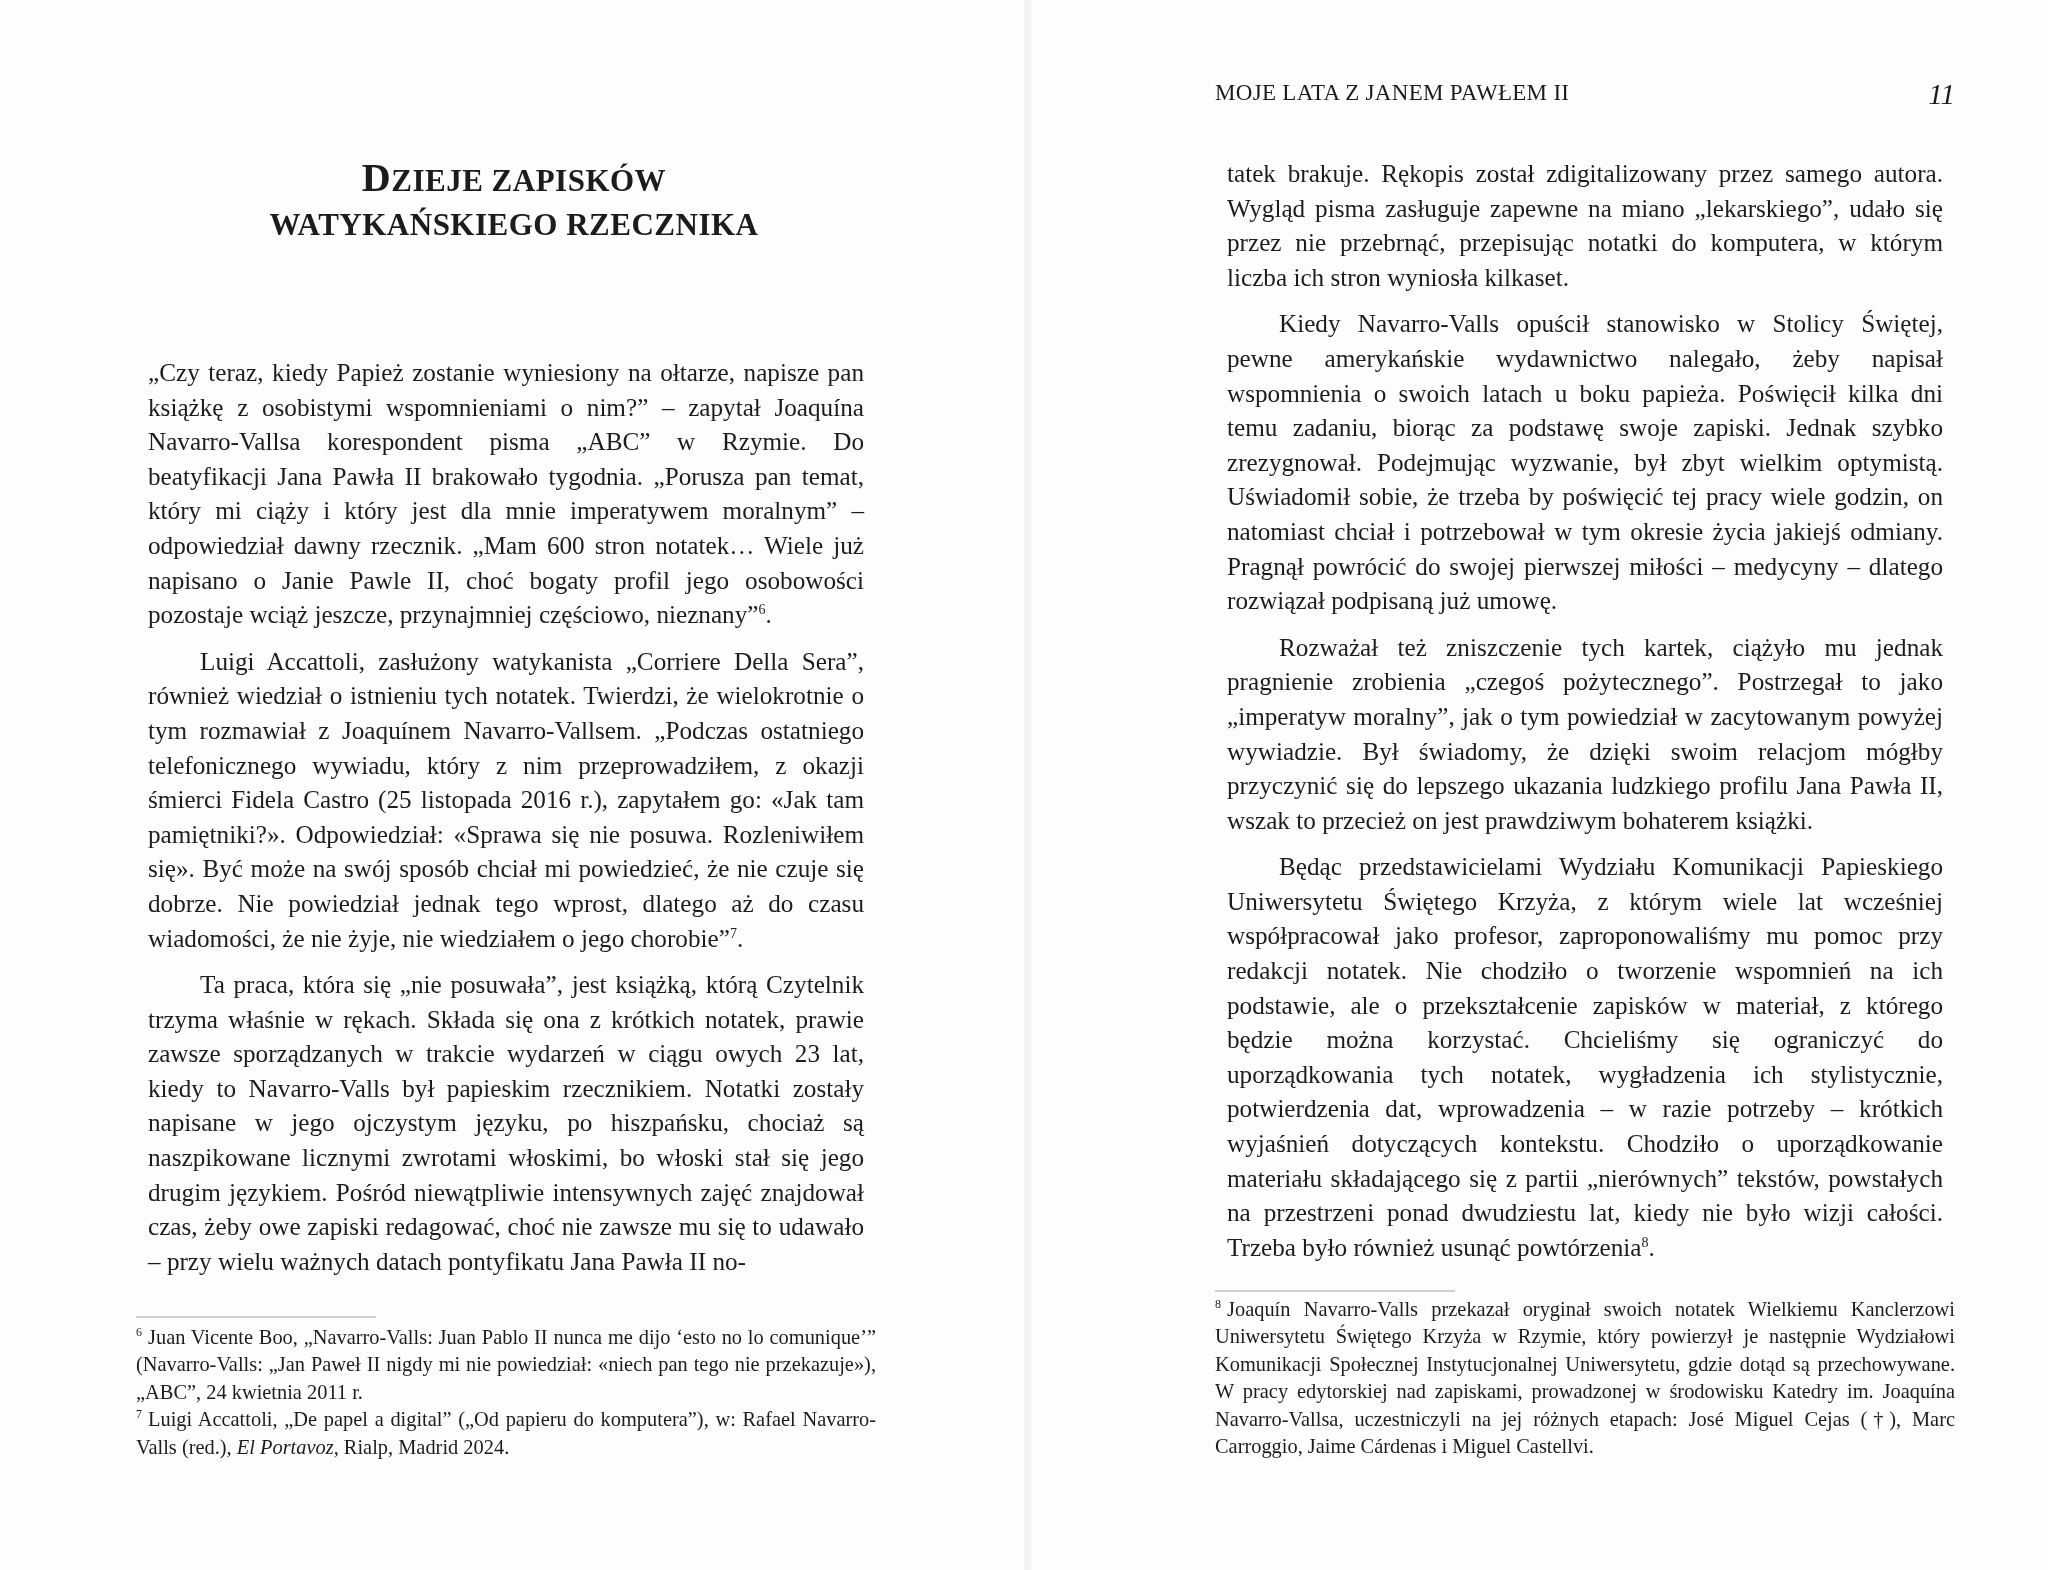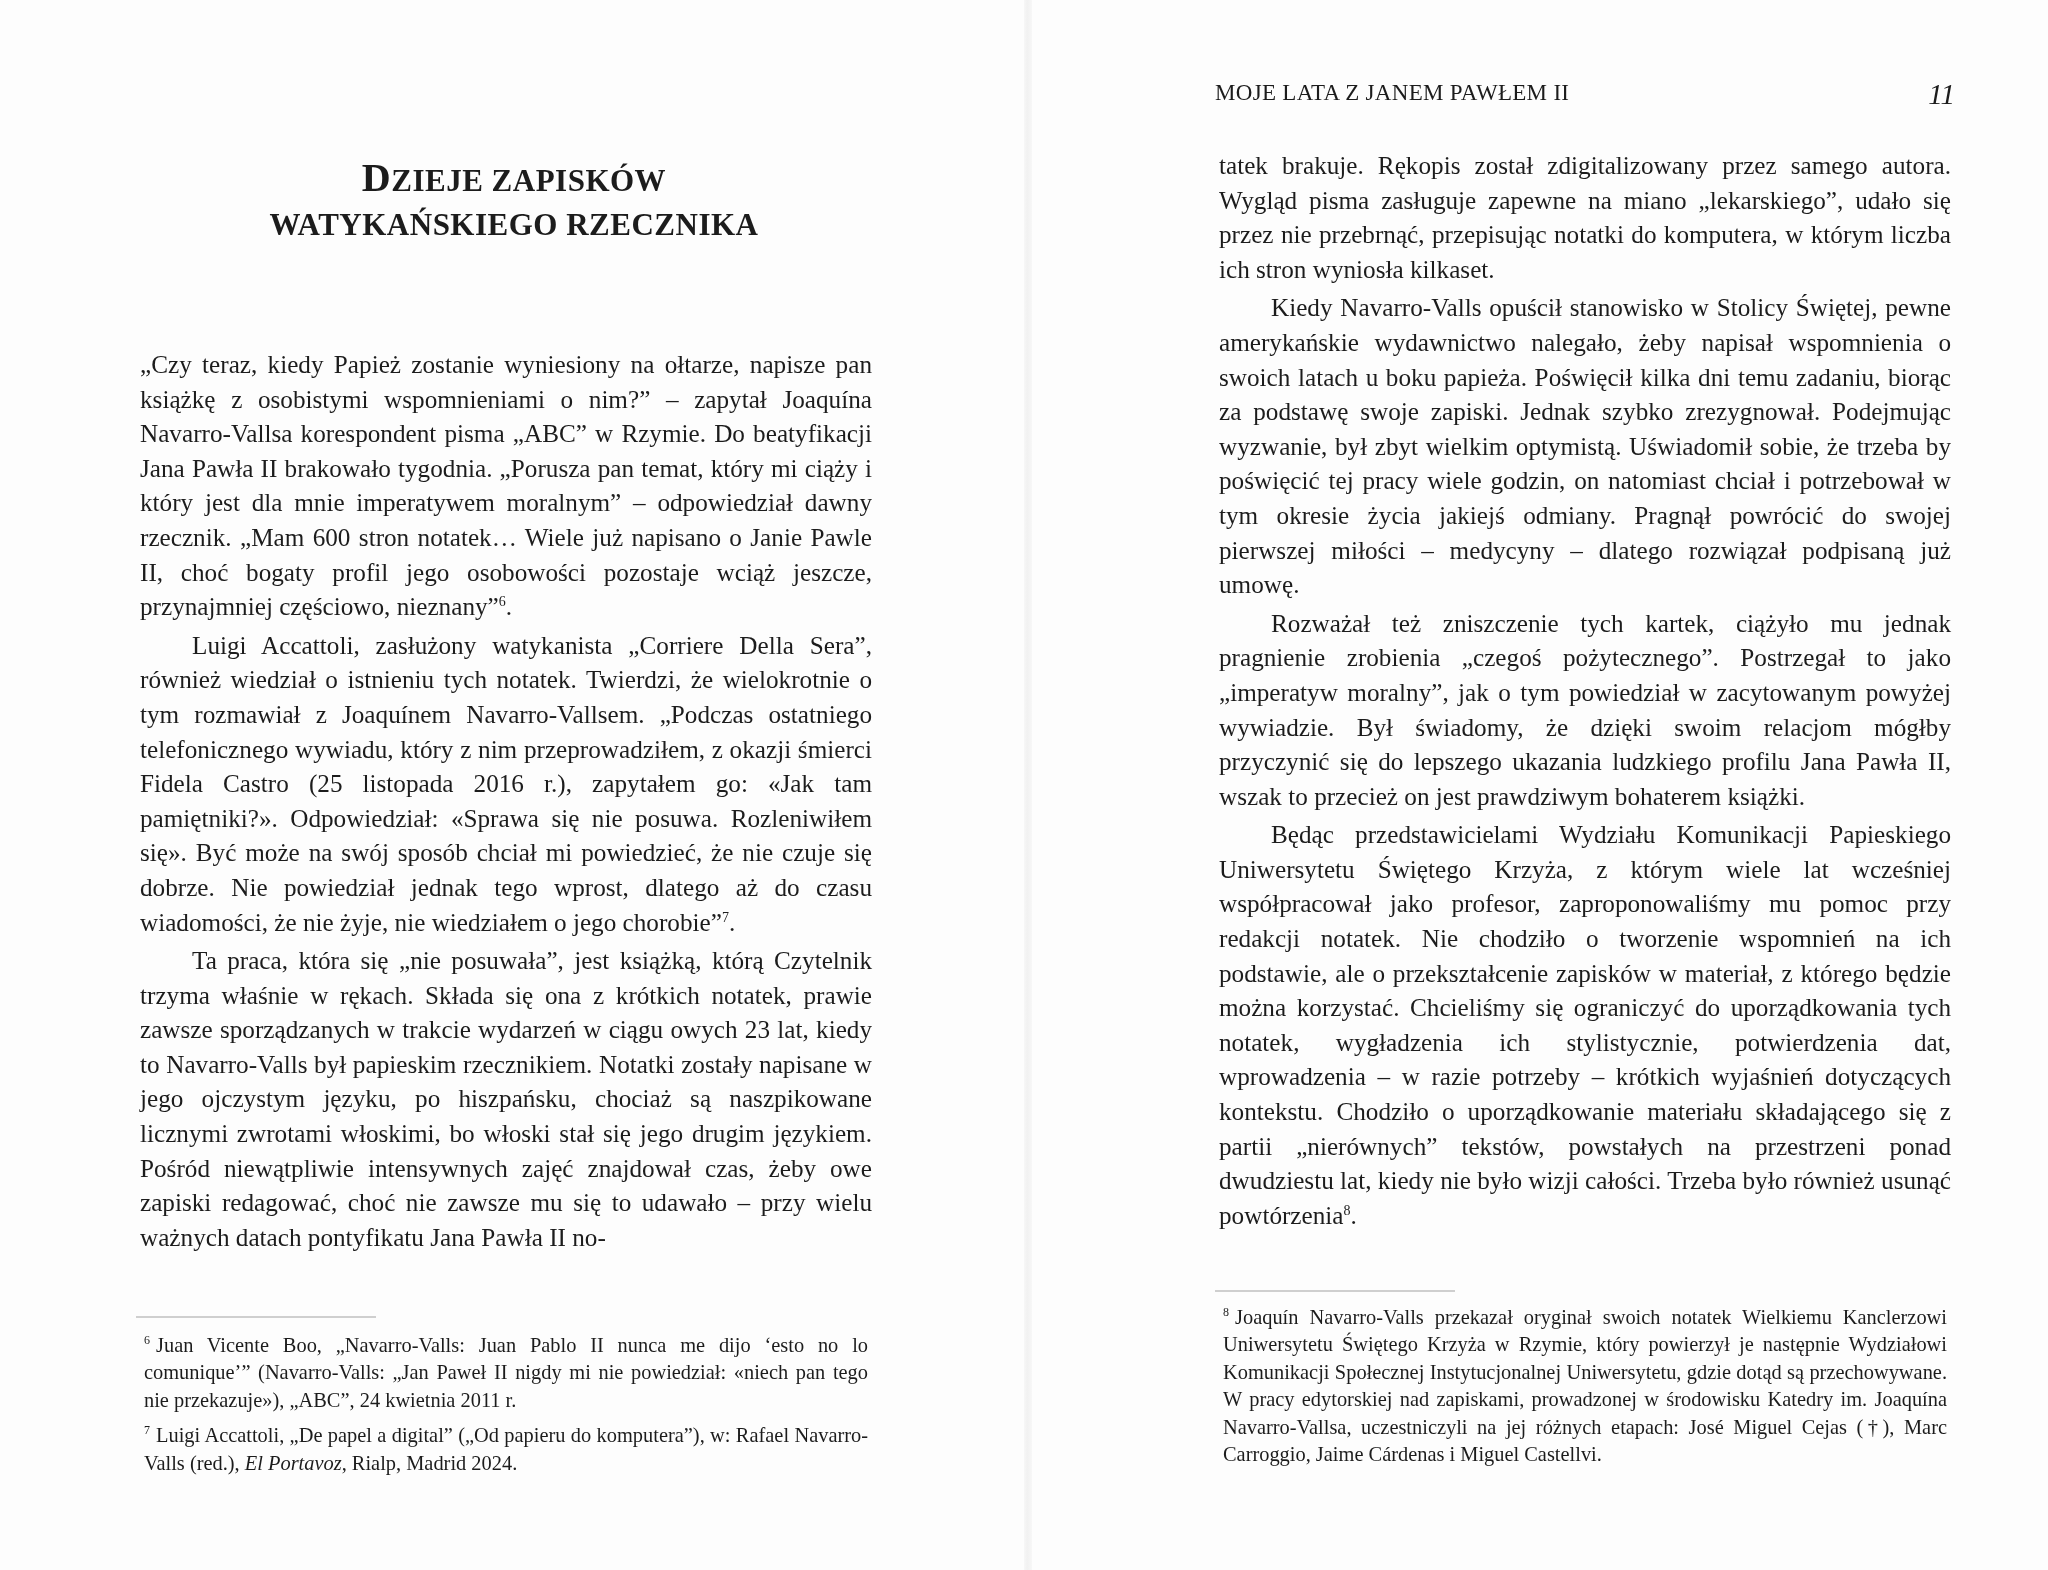--- a/index.html
+++ b/index.html
@@ -32,37 +32,37 @@
     font-size: 23px;
   }
   .running-head .title { position: absolute; left: 0; top: 4px; letter-spacing: 0.3px; }
   .running-head .pgnum { position: absolute; right: 0; top: 2px; font-size: 29px; font-style: italic; }
 
   .body-text {
     position: absolute; left: 0; width: 740px;
     font-size: 25.2px; line-height: 34.6px; text-align: justify;
     hyphens: none;
   }
-  .body-text p { margin: 4px; }
+  .body-text p { margin: 12px; }
   .body-text p.indent { text-indent: 52px; }
   .left-body { top: 344px; }
   .right-body { top: 145px; }
   sup.fnref { font-size: 14px; vertical-align: super; line-height: 0; }
 
   .fn-rule {
     position: absolute; left: 0; width: 240px; height: 2px; background: #cfcfcf;
   }
   .left-rule { top: 1316px; }
   .right-rule { top: 1290px; }
 
   .footnotes {
     position: absolute; left: 0; width: 740px;
     font-size: 20.4px; line-height: 27.4px; text-align: justify;
   }
-  .footnotes p { margin: 8px; }
+  .footnotes p { margin: 0; }
   .left-fn { top: 1324px; }
   .right-fn { top: 1296px; }
   sup.fnnum { font-size: 12px; vertical-align: super; line-height: 0; margin-right: 6px; }
 </style>
 </head>
 <body>
 
 <div class="spread">
   <div class="gutter"></div>
 

